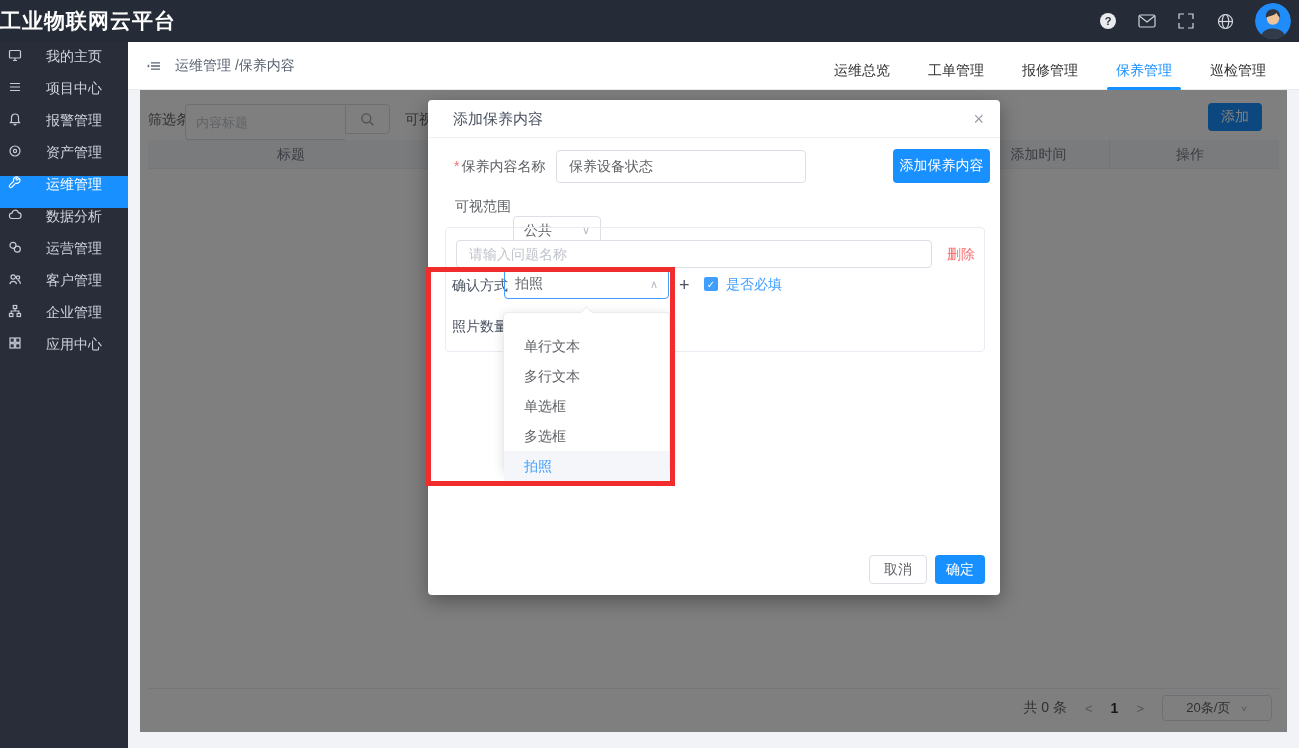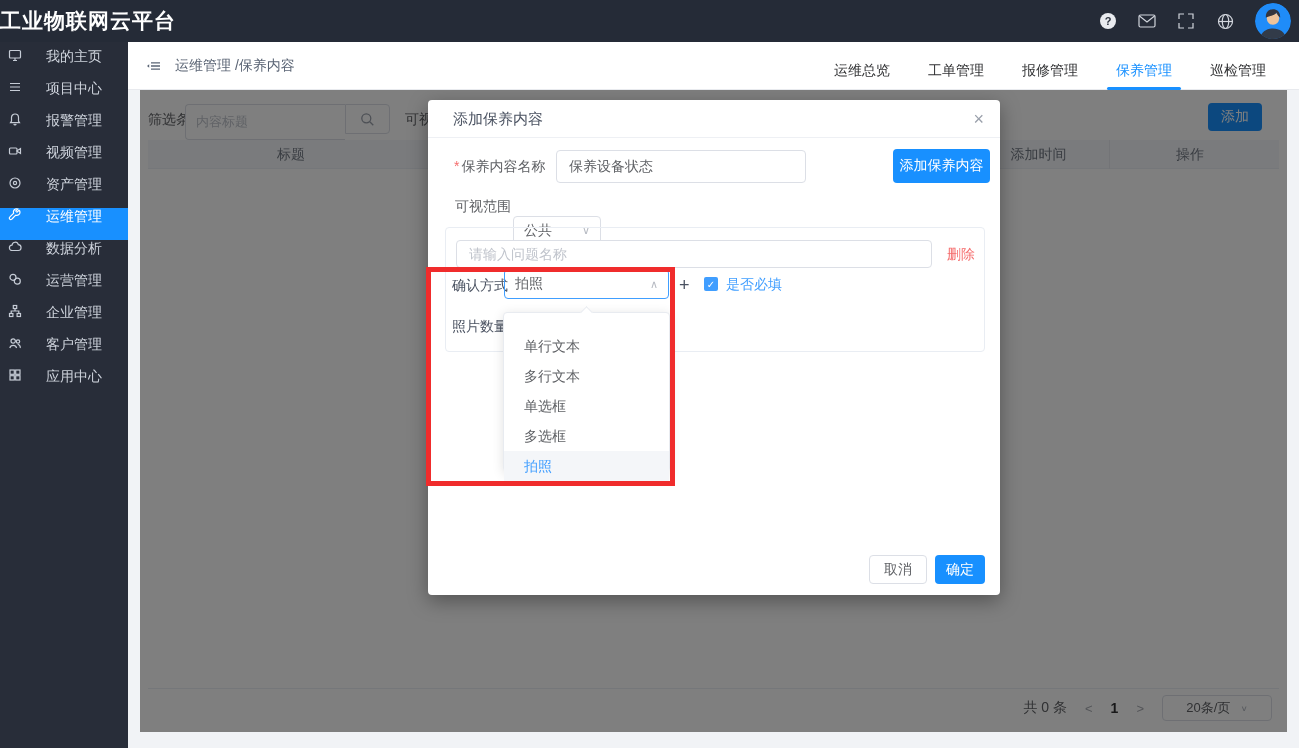--- a/index.html
+++ b/index.html
@@ -30,21 +30,21 @@
   .fold svg { stroke:#5a6474; fill:#5a6474; stroke-width:1.3; }
   .tabs { position:absolute; right:14px; top:0; height:48px; display:flex; align-items:center; }
   .tab { padding:4px 19px; height:48px; line-height:48px; color:#303133; cursor:pointer; position:relative; }
   .tab.active { color:#1890ff; }
   .tab.active::after { content:""; position:absolute; left:10px; right:10px; bottom:0; height:3px; background:#1890ff; border-radius:2px; }
 
   
   .panel { position:absolute; left:140px; top:90px; width:1147px; height:642px; background:#fff; z-index:1; }
   .filter-label { position:absolute; left:8px; top:14px; line-height:30px; }
   .filter-group { position:absolute; left:45px; top:14px; display:flex; }
-  .filter-input { width:160px; height:36px; border:1px solid #dcdfe6; border-right:none; border-radius:4px 0 0 4px; padding:0 10px; font-size:13px; color:#606266; outline:none;font-family:Liberation Serif, serif; }
+  .filter-input { width:160px; height:36px; border:1px solid #dcdfe6; border-right:none; border-radius:4px 0 0 4px; padding:0 10px; font-size:13px; color:#606266; outline:none; }
   .filter-input::placeholder { color:#c0c4cc; }
   .search-btn { width:45px; height:30px; border:1px solid #dcdfe6; border-radius:0 4px 4px 0; background:#fff; display:flex; align-items:center; justify-content:center; cursor:pointer; }
   .search-btn svg { stroke:#9aa0ab; fill:none; stroke-width:1.3; }
   .scope-label { position:absolute; left:265px; top:14px; line-height:30px; }
   .add-btn { position:absolute; left:1068px; top:13px; width:54px; height:28px; background:#1890ff; color:#fff; border:none; border-radius:4px; font-size:14px; cursor:pointer; }
   .thead { position:absolute; left:8px; top:50px; width:1131px; height:29px; background:#f5f7fa; border-bottom:1px solid #ebeef5; }
   .th { position:absolute; top:0; height:29px; line-height:29px; text-align:center; color:#737a85; font-size:14px; }
   .th-title { left:0; width:286px; }
   .th-time { left:820px; width:142px; border-right:1px solid #e6e9ef; }
   .th-op { left:962px; width:160px; }
@@ -151,29 +151,20 @@
         <svg viewBox="0 0 14 14">
           <path d="M7 2a3.5 3.5 0 0 1 3.5 3.5V9l1 1.6h-9L3.5 9V5.5A3.5 3.5 0 0 1 7 2z"></path>
           <path d="M5.8 12a1.3 1.3 0 0 0 2.4 0"></path>
         </svg>
       </span>
     <span>报警管理</span>
   </div>
   <div class="side-item">
     <span class="icn">
         <svg viewBox="0 0 14 14">
-          <rect x="1.5" y="4" width="7.5" height="6" rx="1"></rect>
-          <path d="M9 6.8l3.5-2.2v4.8L9 7.2z"></path>
-        </svg>
-      </span>
-    <span>视频管理</span>
-  </div>
-  <div class="side-item">
-    <span class="icn">
-        <svg viewBox="0 0 14 14">
           <circle cx="7" cy="7" r="5"></circle>
           <circle cx="7" cy="7" r="1.6"></circle>
         </svg>
       </span>
     <span>资产管理</span>
   </div>
   <div class="side-item active">
     <span class="icn">
         <svg viewBox="0 0 14 14">
           <path d="M12 4.2a3.2 3.2 0 0 1-4.3 3L4 11a1.5 1.5 0 1 1-2.1-2.1l3.8-3.7A3.2 3.2 0 0 1 9.8 1l-2 2 1.2 1.2 2-2c.6.5 1 1.2 1 2z"></path>
@@ -190,42 +181,42 @@
     <span>数据分析</span>
   </div>
   <div class="side-item">
     <span class="icn">
         <svg viewBox="0 0 14 14">
           <circle cx="5" cy="5.3" r="3"></circle>
           <circle cx="9.3" cy="9.2" r="3"></circle>
         </svg>
       </span>
     <span>运营管理</span>
+  </div>
+  <div class="side-item">
+    <span class="icn">
+        <svg viewBox="0 0 14 14">
+          <circle cx="5.2" cy="5" r="2.2"></circle>
+          <path d="M1.8 12a3.5 3.5 0 0 1 6.8 0"></path>
+          <circle cx="10" cy="5.5" r="1.7"></circle>
+          <path d="M9.7 8.4a3 3 0 0 1 2.5 3.6"></path>
+        </svg>
+      </span>
+    <span>客户管理</span>
   </div>
   <div class="side-item">
     <span class="icn">
         <svg viewBox="0 0 14 14">
           <rect x="5.3" y="1.5" width="3.4" height="3"></rect>
           <rect x="1.5" y="9.5" width="3.4" height="3"></rect>
           <rect x="9.1" y="9.5" width="3.4" height="3"></rect>
           <path d="M7 4.5V7M3.2 9.5V7h7.6v2.5"></path>
         </svg>
       </span>
     <span>企业管理</span>
-  </div>
-  <div class="side-item">
-    <span class="icn">
-        <svg viewBox="0 0 14 14">
-          <circle cx="5.2" cy="5" r="2.2"></circle>
-          <path d="M1.8 12a3.5 3.5 0 0 1 6.8 0"></path>
-          <circle cx="10" cy="5.5" r="1.7"></circle>
-          <path d="M9.7 8.4a3 3 0 0 1 2.5 3.6"></path>
-        </svg>
-      </span>
-    <span>客户管理</span>
   </div>
   <div class="side-item">
     <span class="icn">
         <svg viewBox="0 0 14 14">
           <rect x="2" y="2" width="4.3" height="4.3"></rect>
           <rect x="7.7" y="2" width="4.3" height="4.3"></rect>
           <rect x="2" y="7.7" width="4.3" height="4.3"></rect>
           <rect x="7.7" y="7.7" width="4.3" height="4.3"></rect>
         </svg>
       </span>

